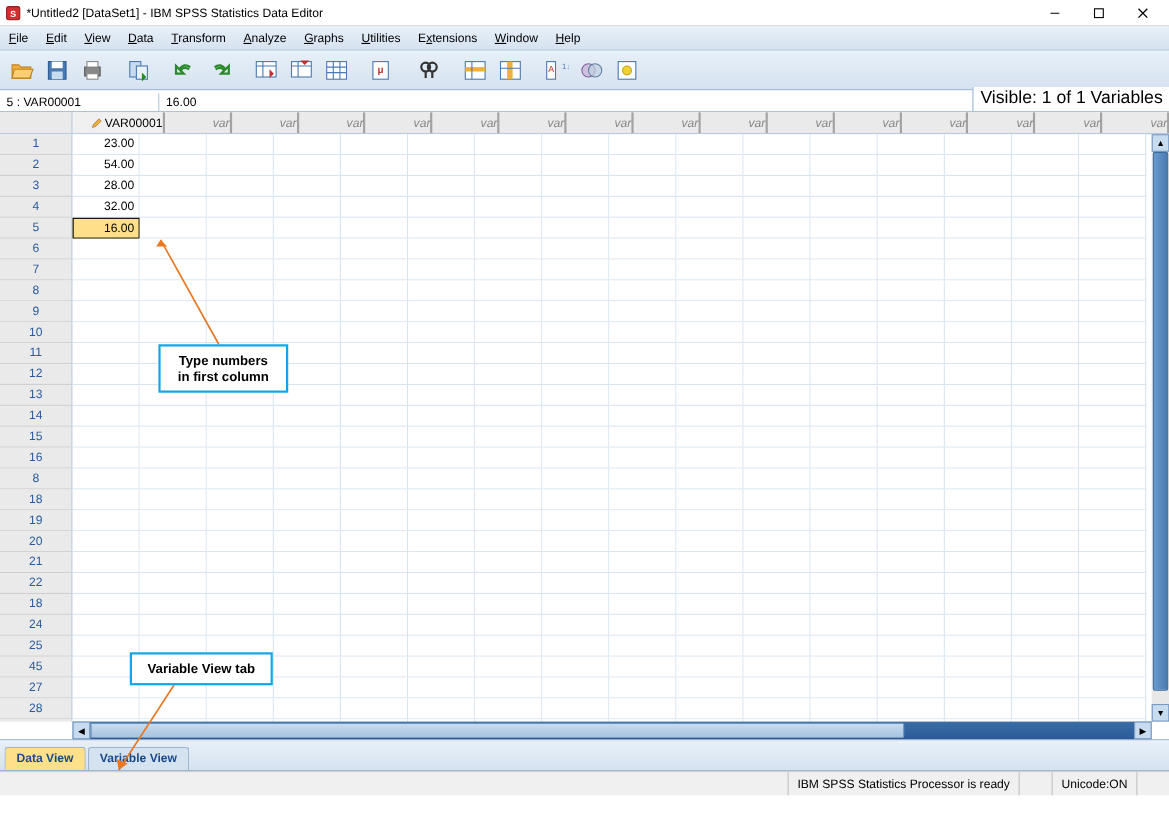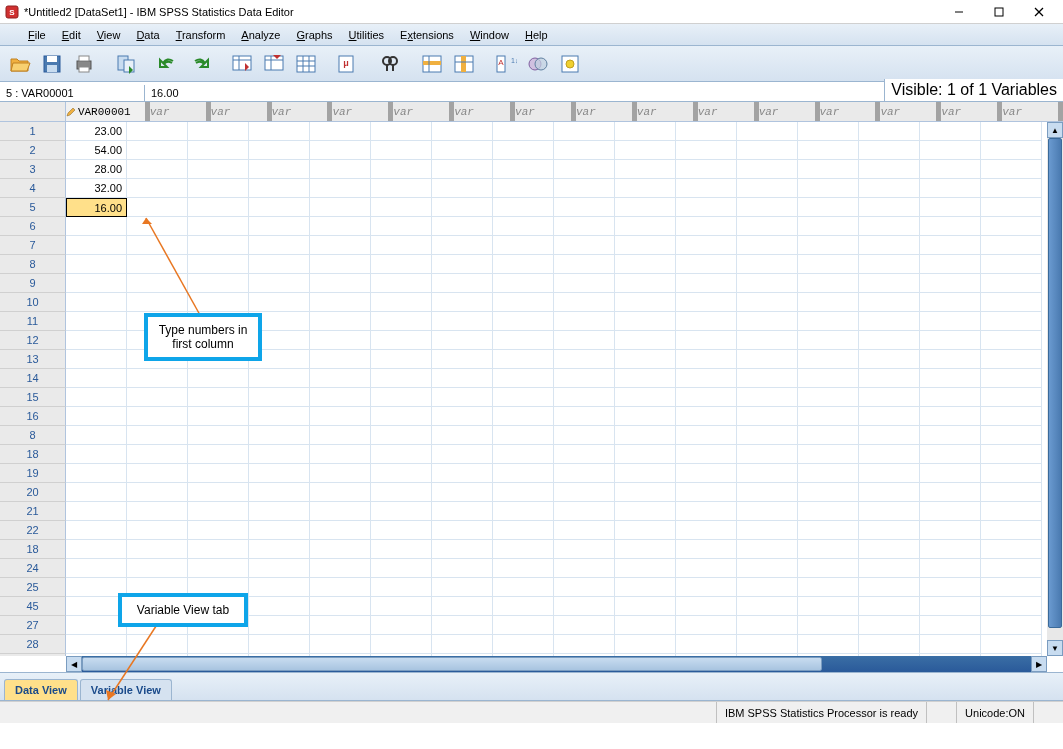--- a/index.html
+++ b/index.html
@@ -6,21 +6,21 @@
 body { font-family: Tahoma, Arial, sans-serif; font-size: 11px; background: #fff; width: 1063px; height: 749px; overflow: hidden; position: relative; }
 
 
 .titlebar { height: 24px; background: #fff; border-bottom: 1px solid #d0d0d0; display: flex; align-items: center; padding: 0 4px; }
 .titlebar .app-icon { width: 16px; height: 16px; margin-right: 4px; display: inline-flex; align-items: center; justify-content: center; }
 .titlebar .title { flex: 1; font-size: 11px; color: #000; }
 .titlebar .win-controls { display: flex; gap: 0; }
 .titlebar .win-btn { width: 40px; height: 22px; display: flex; align-items: center; justify-content: center; cursor: pointer; font-family: Arial; }
 
 
-.menubar { height: 22px; background: linear-gradient(#e8f0f8, #d5e2f0); border-bottom: 1px solid #9bb5d0; display: flex; align-items: center; padding: 0 20px; }
+.menubar { height: 22px; background: linear-gradient(#e8f0f8, #d5e2f0); border-bottom: 1px solid #9bb5d0; display: flex; align-items: center; padding: 0 0; }
 .menubar .menu-item { padding: 2px 8px; font-size: 11px; cursor: pointer; color: #000; }
 .menubar .menu-item u { text-decoration: underline; }
 
 
 .toolbar { height: 36px; background: linear-gradient(#e8f0f8, #d5e2f0); border-bottom: 1px solid #9bb5d0; display: flex; align-items: center; padding: 2px 6px; gap: 4px; }
 .toolbar .tb-btn { width: 28px; height: 28px; display: flex; align-items: center; justify-content: center; cursor: pointer; border: 1px solid transparent; border-radius: 2px; }
 .toolbar .tb-sep { width: 6px; }
 
 
 .refbar { height: 20px; border-bottom: 1px solid #9bb5d0; display: flex; align-items: flex-end; }
@@ -28,21 +28,21 @@
 .refbar .cell-val { flex: 1; padding: 2px 6px; background: #fff; font-size: 11px; display: flex; align-items: center; }
 .refbar .vis-info { padding: 2px 6px; background: #fff; font-size: 16px; border-left: 1px solid #9bb5d0; display: flex; align-items: center; }
 
 
 .grid-wrap { position: relative; height: 571px; border-bottom: 1px solid #9bb5d0; display: flex; flex-direction: column; }
 .grid-scroll { flex: 1; overflow: hidden; position: relative; }
 
 
 .col-headers { display: flex; height: 20px; background: #eaeaea; border-bottom: 1px solid #b0c4de; }
 .col-headers .corner { width: 66px; background: #eaeaea; border-right: 1px solid #b0c4de; }
-.col-headers .col-h { width: 61px; border-right: 5px solid #a3a3a3; display: flex; align-items: center; justify-content: flex-start; font-size: 11px; color: #888; font-style: italic; cursor: pointer; font-family: Liberation Mono, monospace; }
+.col-headers .col-h { width: 61px; border-right: 2px solid #a3a3a3; display: flex; align-items: center; justify-content: flex-end; font-size: 11px; color: #888; font-style: italic; cursor: pointer; }
 .col-headers .col-h.active { color: #000; font-style: normal; background: #f0f0f0; }
 .col-headers .col-h.active .pencil { margin-right: 2px; }
 .col-headers .col-h:first-of-type { width: 84px; }
 
 
 .grid-body { position: relative; }
 .row { display: flex; height: 19px; }
 .row .row-h { width: 66px; background: #eaeaea; border-right: 1px solid #b0c4de; border-bottom: 1px solid #d0d0d0; display: flex; align-items: center; justify-content: center; font-size: 11px; color: #2a5a9a; cursor: pointer; }
 .row .cell { width: 61px; border-right: 1px solid #d8e4f0; border-bottom: 1px solid #d8e4f0; display: flex; align-items: center; justify-content: flex-end; padding: 0 4px; font-size: 11px; background: #fff; }
 .row .cell:first-of-type { width: 84px; }
@@ -64,21 +64,21 @@
 .viewtabs { height: 28px; background: linear-gradient(#e8f0f8, #d5e2f0); display: flex; align-items: flex-end; padding: 0 4px; border-bottom: 1px solid #9bb5d0; }
 .viewtabs .tab { padding: 4px 10px; font-size: 11px; font-weight: bold; cursor: pointer; border: 1px solid #9bb5d0; border-bottom: none; margin-right: 2px; background: #d5e2f0; color: #1a4a8a; border-radius: 3px 3px 0 0; }
 .viewtabs .tab.active { background: #ffe08a; color: #1a4a8a; }
 
 
 .statusbar { height: 22px; background: #f0f0f0; border-top: 1px solid #d0d0d0; display: flex; align-items: center; font-size: 11px; }
 .statusbar .spacer { flex: 1; }
 .statusbar .status-cell { padding: 2px 8px; border-left: 1px solid #c0c0c0; height: 100%; display: flex; align-items: center; }
 
 
-.annotation { position: absolute; border: 4px solid #0ea5e9; background: #fff; padding: 6px 10px; font-size: 12px; font-weight: normal; color: #000; text-align: center; z-index: 100; }
+.annotation { position: absolute; border: 2px solid #0ea5e9; background: #fff; padding: 6px 10px; font-size: 12px; font-weight: bold; color: #000; text-align: center; z-index: 100; }
 .arrow-line { position: absolute; z-index: 99; pointer-events: none; }
 
 
 svg { display: block; }
 </style>
 </head>
 <body>
 
 <div class="titlebar">
   <span class="app-icon">

